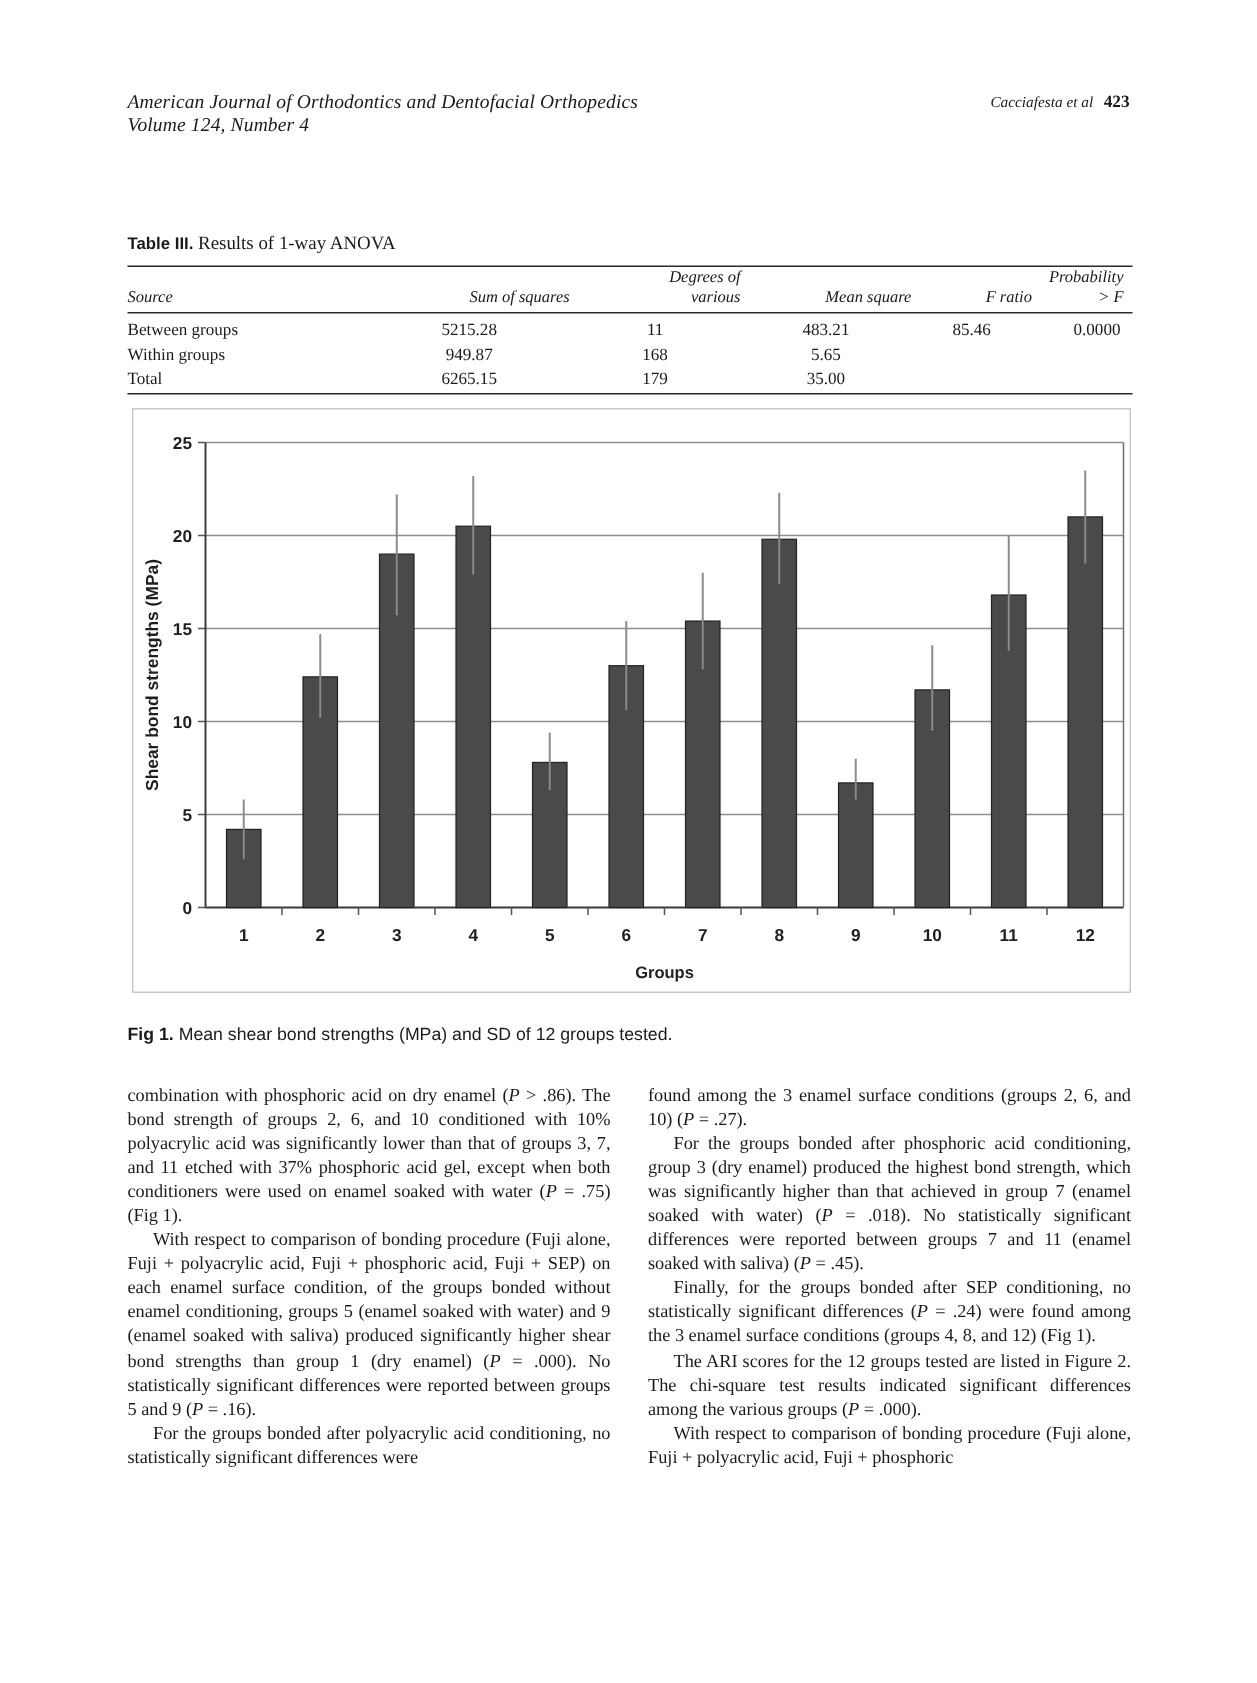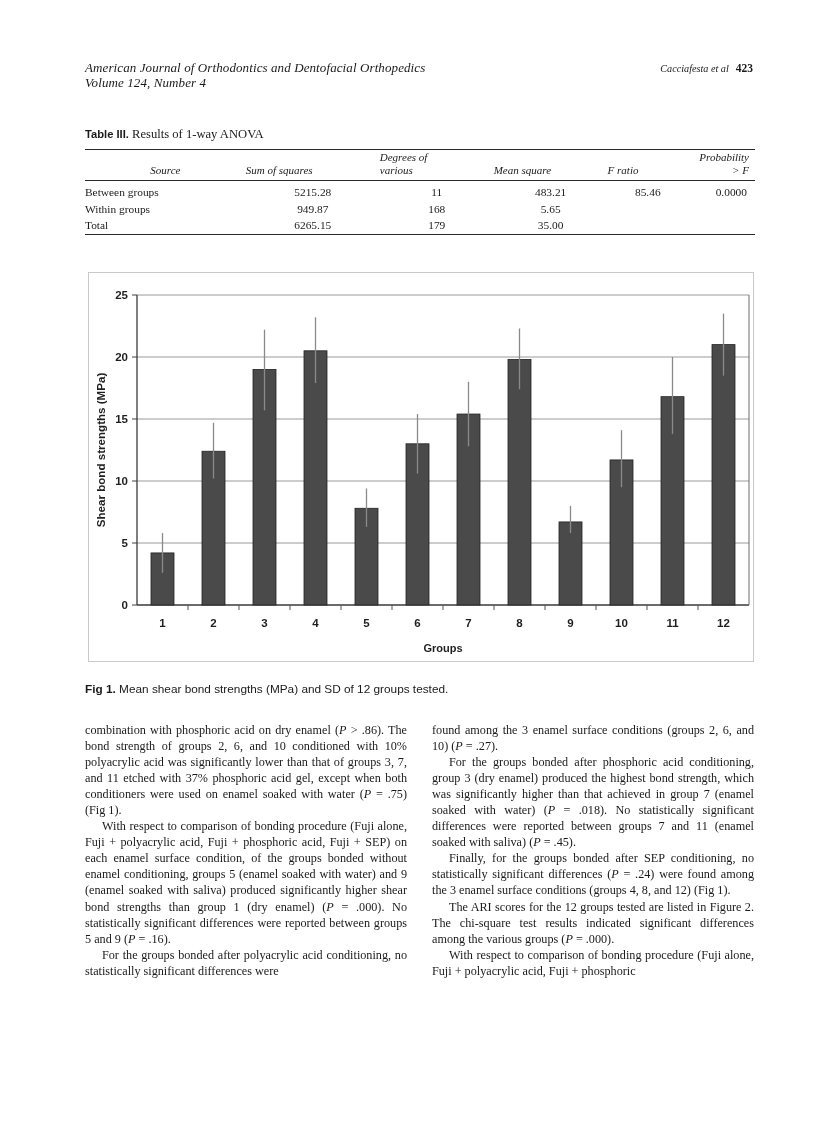--- a/index.html
+++ b/index.html
@@ -53,20 +53,21 @@
     position: absolute;
     left: 85px;
     top: 127px;
     width: 670px;
   }
   .table-caption {
     font-family: "Liberation Sans", sans-serif;
     font-size: 11.2px;
     margin-bottom: 7px;
     white-space: nowrap;
+    margin-top: 28px;
   }
   .table-caption .tc-label {
     font-weight: bold;
   }
   .table-caption .tc-text {
     font-family: "Liberation Serif", serif;
     font-size: 12.6px;
   }
   table.anova {
     border-collapse: collapse;
@@ -75,22 +76,22 @@
   }
   table.anova thead tr.hdr th {
     font-family: "Liberation Serif", serif;
     font-style: italic;
     font-weight: normal;
     font-size: 11px;
     padding: 1px 0 3px 0;
     vertical-align: bottom;
     line-height: 13px;
   }
-  table.anova thead tr.hdr th.l { text-align: center; }
-  table.anova thead tr.hdr th.c { text-align: left; }
+  table.anova thead tr.hdr th.l { text-align: left; }
+  table.anova thead tr.hdr th.c { text-align: right; }
   table.anova thead tr.hdr th.r { text-align: right; padding-right: 6px;}
   .rule-top { border-top: 1.6px solid #2a2a2a; }
   .rule-mid { border-top: 1.1px solid #2a2a2a; }
   .rule-bot { border-top: 1.6px solid #2a2a2a; }
   table.anova tbody td {
     font-family: "Liberation Serif", serif;
     font-size: 11.4px;
     padding: 1.5px 0;
     line-height: 13.5px;
   }

